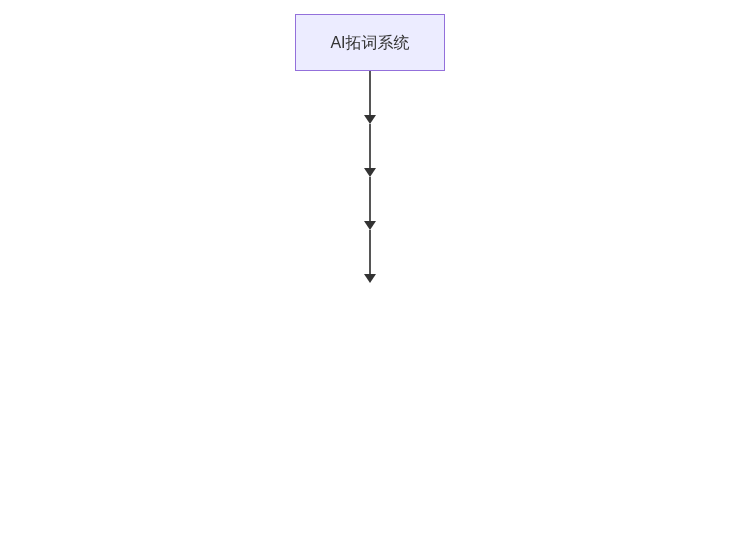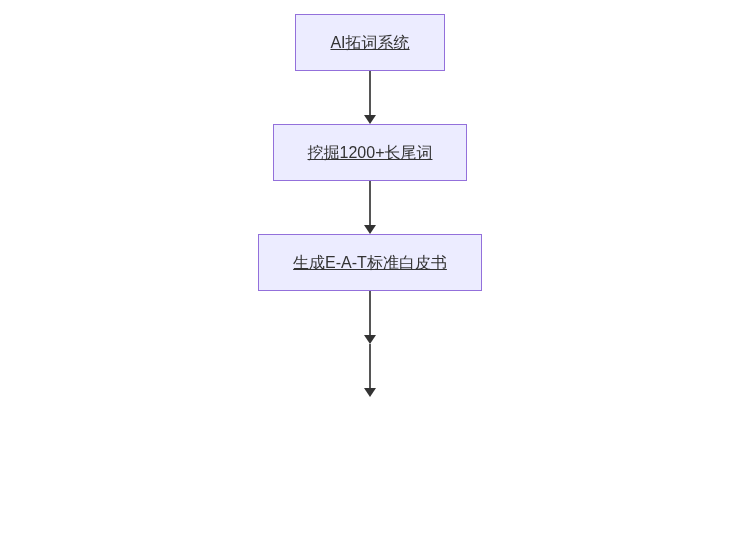--- a/index.html
+++ b/index.html
@@ -32,21 +32,20 @@
     color: #333333;
     font-size: 16px;
     line-height: 19px;
     padding: 18px 34px;
     text-align: center;
     white-space: nowrap;
     height: 57px;
     display: flex;
     align-items: center;
     justify-content: center;
-    text-decoration: underline;
   }
   .flow-arrow {
     height: 53px;
     display: flex;
     flex-direction: column;
     align-items: center;
     justify-content: flex-end;
   }
   .flow-arrow .shaft {
     width: 2px;
@@ -67,28 +66,26 @@
 <div class="canvas">
   <div class="flow-column">
 
     <div class="flow-node">AI拓词系统</div>
 
     <div class="flow-arrow">
       <div class="shaft"></div>
       <div class="head"></div>
     </div>
 
-    <div class="flow-node">挖掘1200+长尾词</div>
 
     <div class="flow-arrow">
       <div class="shaft"></div>
       <div class="head"></div>
     </div>
 
-    <div class="flow-node">生成E-A-T标准白皮书</div>
 
     <div class="flow-arrow">
       <div class="shaft"></div>
       <div class="head"></div>
     </div>
 
 
     <div class="flow-arrow">
       <div class="shaft"></div>
       <div class="head"></div>

